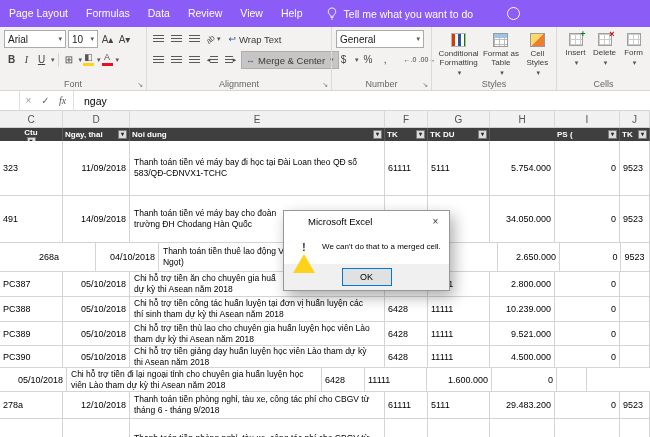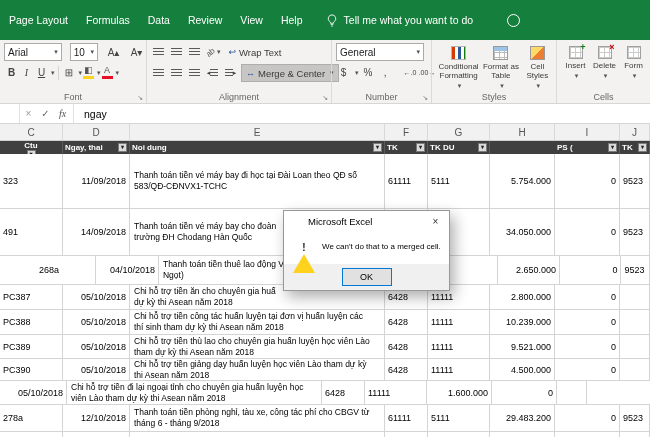--- a/index.html
+++ b/index.html
@@ -1,21 +1,21 @@
 <!DOCTYPE html>
 <html><head>
 <meta charset="utf-8">
 <style>
   * { margin:0; padding:0; box-sizing:border-box; }
   html,body { width:650px; height:437px; overflow:hidden; }
   body { font-family:"Liberation Sans", sans-serif; background:#fff; }
   .app { position:relative; width:650px; height:437px; overflow:hidden; background:#fff; }
 
   
-  .topbar { height:40px; background:#15803d; display:flex; align-items:center; color:#fff; font-size:10.5px; }
+  .topbar { height:27px; background:#8b5cf6; display:flex; align-items:center; color:#fff; font-size:10.5px; }
   .tab { padding:0 9px; line-height:27px; white-space:nowrap; cursor:default; }
   .tellme { display:flex; align-items:center; gap:6px; margin-left:14px; white-space:nowrap; }
   .presence { margin-left:auto; margin-right:130px; width:13px; height:13px; border:1.5px solid #fff; border-radius:50%; }
 
   
   .ribbon { height:64px; background:#f3f2f1; border-bottom:1px solid #d8d6d4; display:flex; }
   .group { position:relative; height:100%; padding:3px 2px 0 4px; }
   .group + .group { border-left:1px solid #dcdad8; }
   .g-font{width:146px;} .g-align{width:185px;} .g-num{width:100px;} .g-styles{width:125px;} .g-cells{width:94px;}
   .group-label { position:absolute; bottom:1px; left:0; right:0; text-align:center; font-size:9px; color:#666; }
@@ -96,21 +96,21 @@
         <path d="M6.3 14h3.4M7 16h2" stroke="#fff" stroke-width="1.2"></path>
       </svg>
       <span>Tell me what you want to do</span>
     </span>
     <span class="presence"></span>
   </div>
 
   <div class="ribbon">
 
     <div class="group g-font">
-      <div class="rrow" style="gap:8px;">
+      <div class="rrow" style="gap:2px;">
         <span class="combo w62">
           <span>Arial</span>
           <span class="dd">▾</span>
         </span>
         <span class="combo w30">
           <span>10</span>
           <span class="dd">▾</span>
         </span>
         <span class="sbtn">A▴</span>
         <span class="sbtn">A▾</span>

